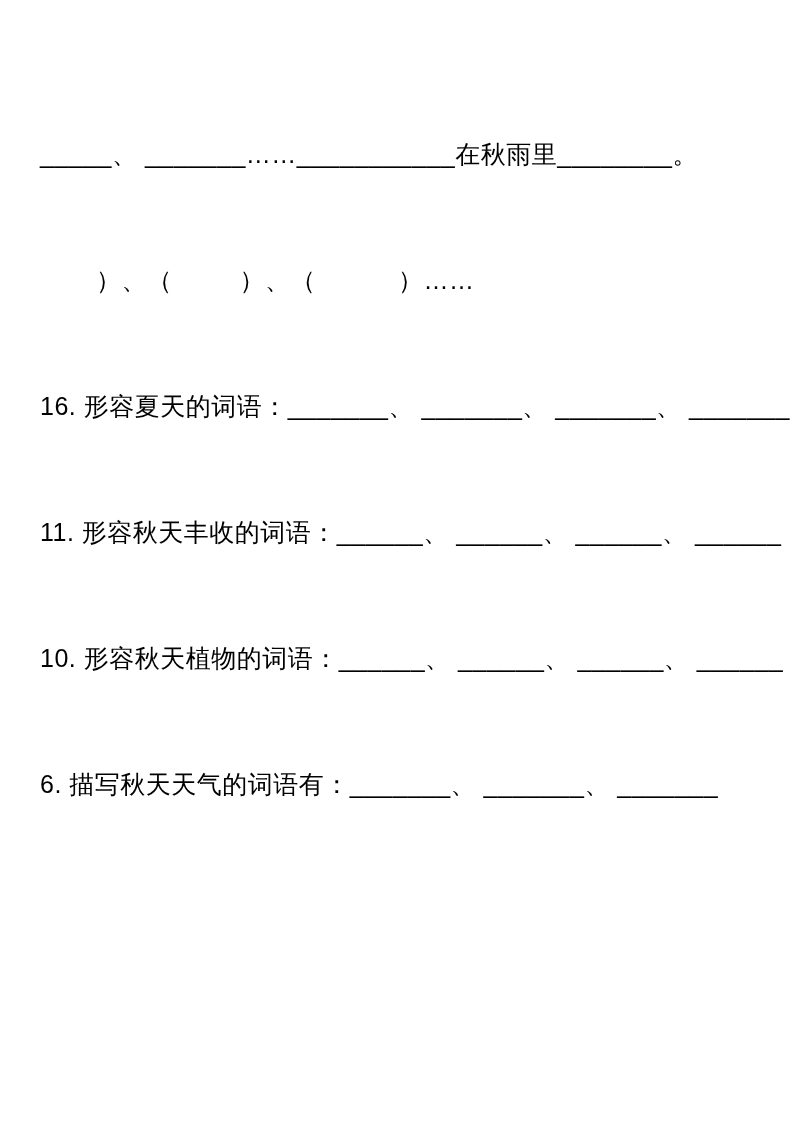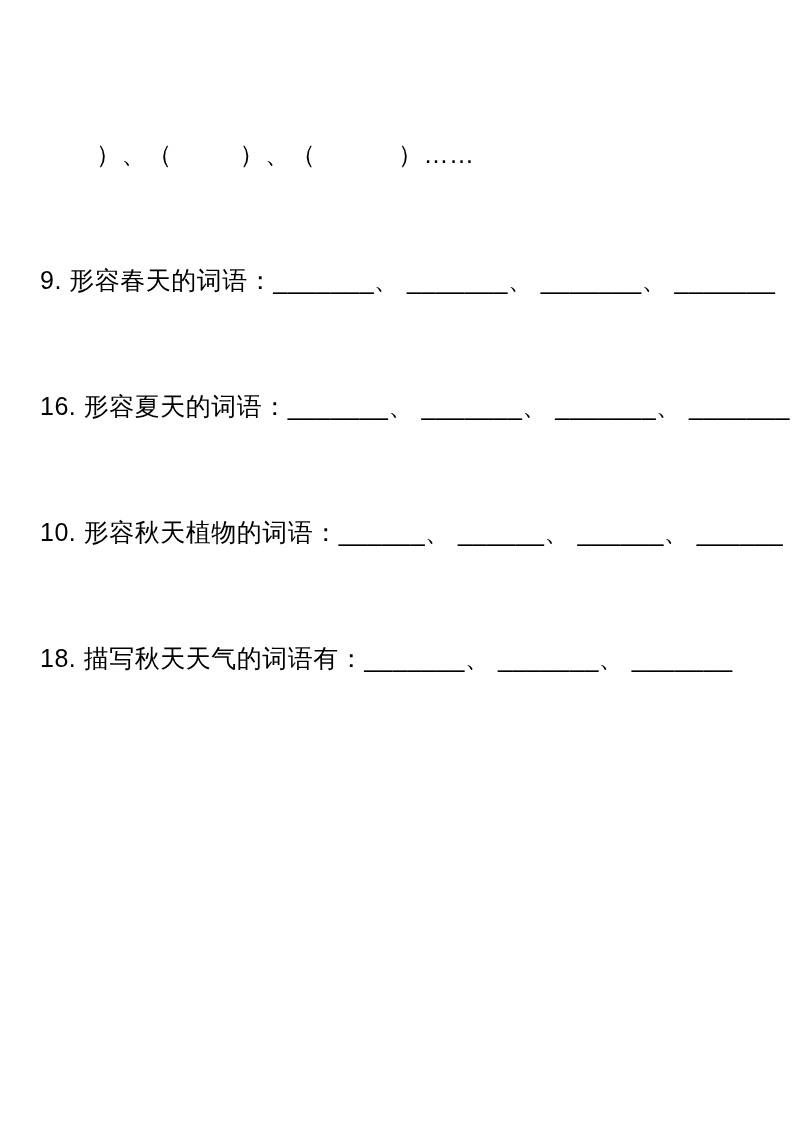--- a/index.html
+++ b/index.html
@@ -29,25 +29,26 @@
   .line {
     height: 42px;
     letter-spacing: 0.5px;
   }
   .indent-paren { padding-left: 56px; }
 </style>
 </head>
 <body>
 
 <div class="page">
+  <div class="line">_____、 _______……___________在秋雨里________。</div>
   <div class="line indent-paren">）、（         ）、（           ）……</div>
-  <div class="line">9. 形容春天的词语：_______、 _______、 _______、 _______</div>
   <div class="line">16. 形容夏天的词语：_______、 _______、 _______、 _______</div>
+  <div class="line">11. 形容秋天丰收的词语：______、 ______、 ______、 ______</div>
   <div class="line">10. 形容秋天植物的词语：______、 ______、 ______、 ______</div>
-  <div class="line">18. 描写秋天天气的词语有：_______、 _______、 _______</div>
+  <div class="line">6. 描写秋天天气的词语有：_______、 _______、 _______</div>
   
   
   
   
   
   
   
   
   
   

